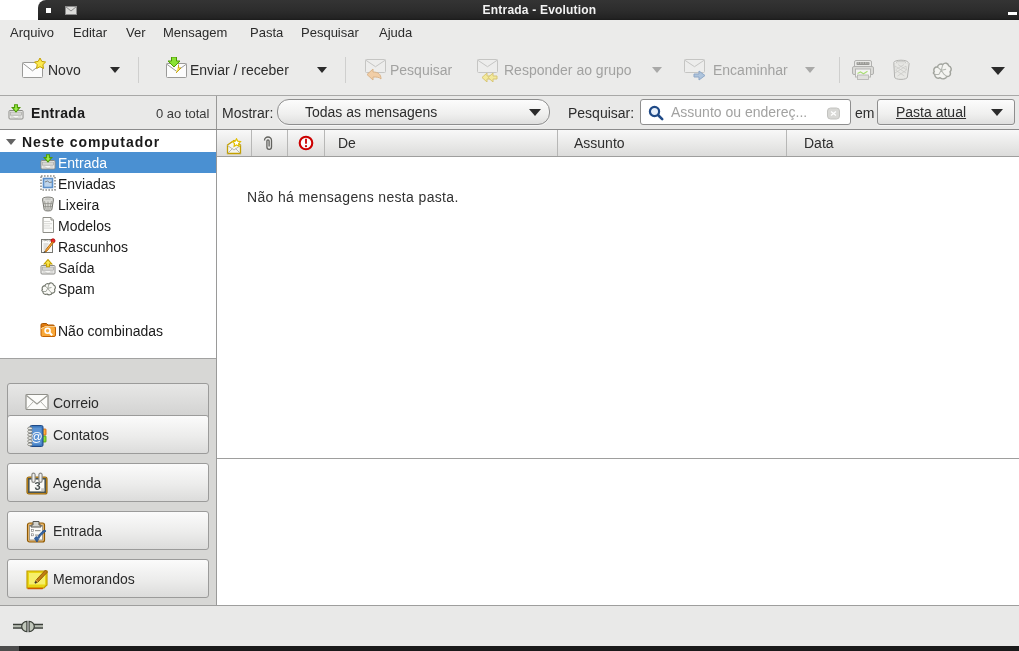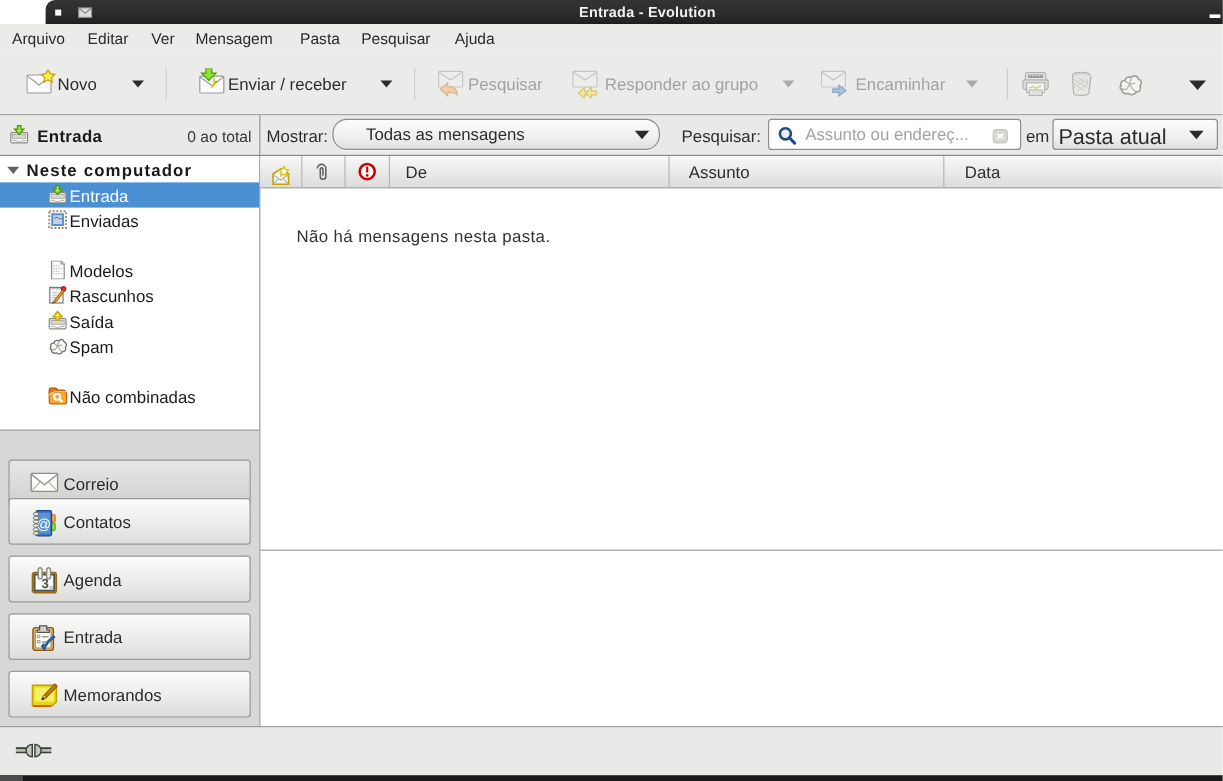--- a/index.html
+++ b/index.html
@@ -167,21 +167,21 @@
           <path d="M11 11 l4.2 4.2" stroke="#204a87" stroke-width="2.6" stroke-linecap="round"></path>
         </svg></span>
     <span class="abs" style="left:30px;top:4px;font-size:14px;color:#a2a2a1;">Assunto ou endereç...</span>
     <span id="icoClear" class="abs" style="left:186px;top:6px"><svg width="15" height="15" viewBox="0 0 15 15" opacity="0.7">
           <rect x="0.5" y="2" width="12" height="11" rx="3" fill="#c8c8c4" stroke="#aaaaa6"></rect>
           <path d="M4 5.5 l5 4 M9 5.5 l-5 4" stroke="#fff" stroke-width="1.4"></path>
         </svg></span>
   </div>
   <span class="abs" style="left:855px;top:9px;font-size:14px;color:#2d2d2d;">em</span>
   <div class="combo" style="left:877px;top:3px;width:138px;">
-    <span class="abs" style="left:4px;top:4px;font-size:18px;color:#2d2d2d;">Pasta atual</span>
+    <span class="abs" style="left:18px;top:4px;font-size:14px;color:#2d2d2d;text-decoration:underline;">Pasta atual</span>
     <span class="carrow" style="left:113px;"></span>
   </div>
 </div>
 <div class="abs" id="sidebar">
   <div class="trow" style="top:1px">
       <span class="tri"></span>
       <span class="btxt">Neste computador</span>
     </div>
   <div class="trow" id="selrow" style="top:22px">
       <span class="icon" id="icoInbox2"><svg width="16" height="16" viewBox="0 0 16 16">
@@ -192,20 +192,29 @@
         </svg></span>
       <span class="itxt">Entrada</span>
     </div>
   <div class="trow" style="top:43px">
       <span class="icon" id="icoStamp"><svg width="16" height="16" viewBox="0 0 16 16">
           <rect x="1" y="1" width="14" height="14" fill="#fdfdfc" stroke="#8e8e8a" stroke-width="1.6" stroke-dasharray="1.6 1.4"></rect>
           <rect x="3.5" y="3.5" width="9" height="9" fill="#bdd4ec" stroke="#5b8fc9" stroke-width="1.6"></rect>
           <path d="M5 7 l2.5 -1 2 1.5 2.5 -0.5" stroke="#6b6b66" fill="none" stroke-width="0.8"></path>
         </svg></span>
       <span class="itxt">Enviadas</span>
+    </div>
+  <div class="trow" style="top:64px">
+      <span class="icon" id="icoTrash2"><svg width="16" height="16" viewBox="0 0 16 16">
+          <ellipse cx="8" cy="3" rx="5.6" ry="1.9" fill="#f2f2ee" stroke="#75756f" stroke-width="1"></ellipse>
+          <path d="M2.5 3.4 L4.2 13.8 a3.9 1.5 0 0 0 7.6 0 L13.5 3.4" fill="#dcdcd8" stroke="#75756f" stroke-width="1"></path>
+          <ellipse cx="8" cy="3" rx="3.6" ry="1.1" fill="#c6c6c2"></ellipse>
+          <path d="M4.6 5.2 l1.6 8.6 M11.4 5.2 l-1.6 8.6 M8 5.6 v8.6 M3.2 7.6 h9.6 M3.8 10.6 h8.4" stroke="#8e8e88" stroke-width="0.8" fill="none"></path>
+        </svg></span>
+      <span class="itxt">Lixeira</span>
     </div>
   <div class="trow" style="top:85px">
       <span class="icon" id="icoDoc"><svg width="16" height="16" viewBox="0 0 16 16">
           <path d="M3 0.5 h8 l2.5 2.5 v12.5 h-10.5 z" fill="#fcfcfa" stroke="#8e8e88"></path>
           <path d="M11 0.5 v2.5 h2.5" fill="#e8e8e4" stroke="#8e8e88"></path>
           <g fill="#b4b4b0">
             <rect x="4.5" y="4" width="1" height="1"></rect>
             <rect x="6.5" y="4" width="1" height="1"></rect>
             <rect x="8.5" y="4" width="1" height="1"></rect>
             <rect x="4.5" y="6.2" width="1" height="1"></rect>

